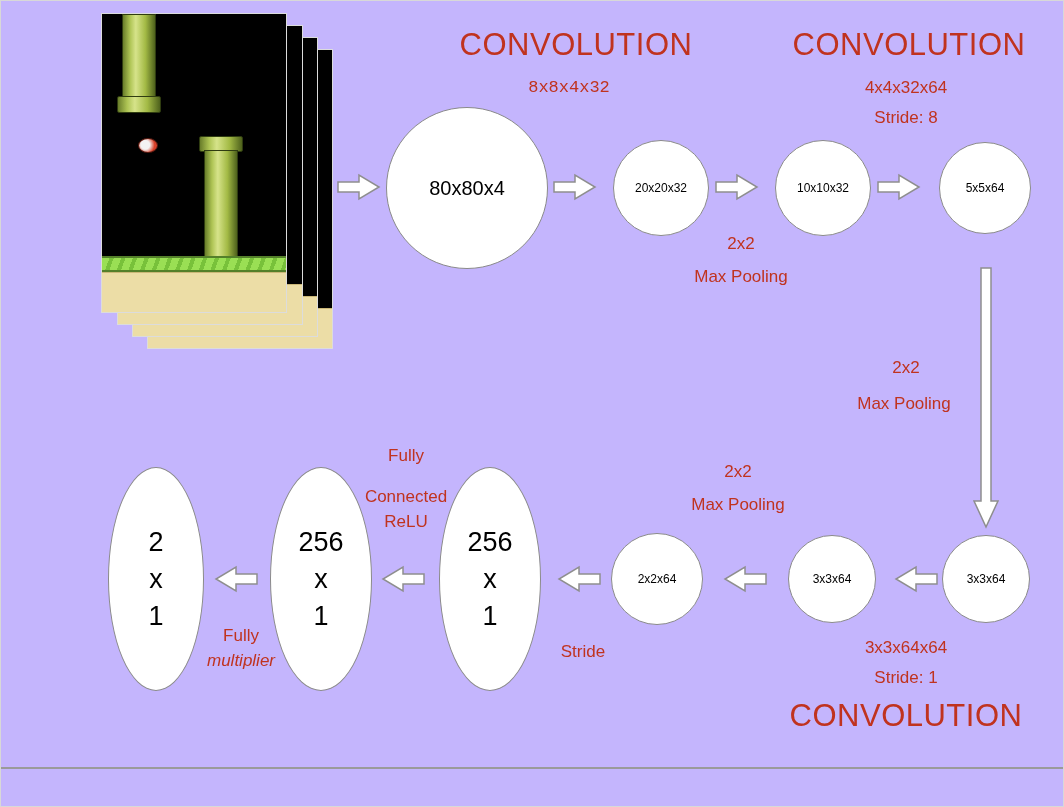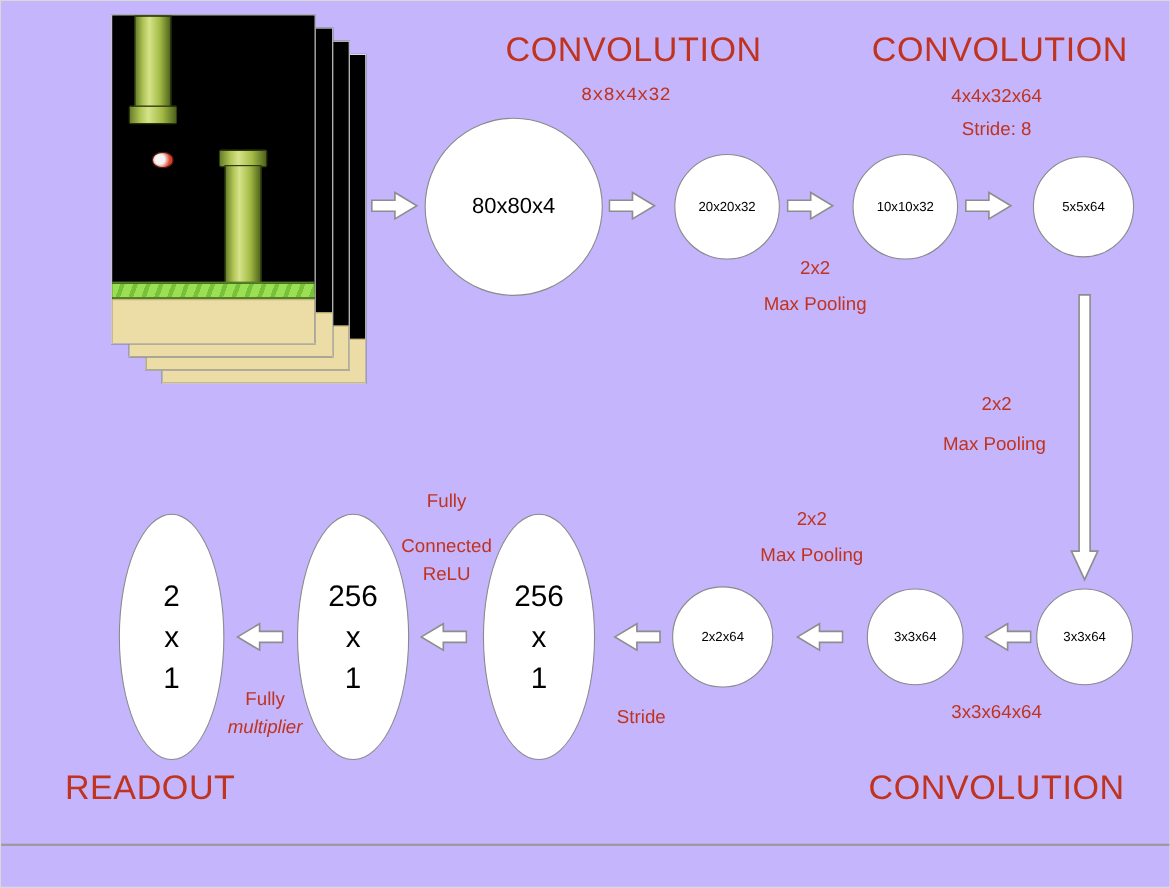--- a/index.html
+++ b/index.html
@@ -82,35 +82,35 @@
       <div class="pipe-cap" style="left:97px; top:122px; width:44px; height:16px;"></div>
       <div class="pipe" style="left:102px; top:136px; width:34px; height:108px;"></div>
       <div class="ground"></div>
       <div class="dirt"></div>
     </div>
   </div>
 
   <div class="heading" style="left:430px; top:26px; width:290px;">CONVOLUTION</div>
   <div class="heading" style="left:758px; top:26px; width:300px;">CONVOLUTION</div>
   <div class="heading" style="left:755px; top:697px; width:300px;">CONVOLUTION</div>
-  <div class="heading" style="left:58px; top:697px; width:230px; text-align:left;">READOUT</div>
 
   <div class="lbl" style="left:478px; top:74px; width:180px;font-family:Liberation Mono, monospace;">8x8x4x32</div>
   <div class="lbl" style="left:815px; top:74px; width:180px;">4x4x32x64</div>
   <div class="lbl" style="left:815px; top:104px; width:180px;">Stride: 8</div>
   <div class="lbl" style="left:690px; top:230px; width:100px;">2x2</div>
   <div class="lbl" style="left:663px; top:263px; width:154px;">Max Pooling</div>
 
   <div class="lbl" style="left:855px; top:354px; width:100px;">2x2</div>
   <div class="lbl" style="left:826px; top:390px; width:154px;">Max Pooling</div>
 
   <div class="lbl" style="left:687px; top:458px; width:100px;">2x2</div>
   <div class="lbl" style="left:660px; top:491px; width:154px;">Max Pooling</div>
   <div class="lbl" style="left:512px; top:638px; width:140px;">Stride</div>
   <div class="lbl" style="left:835px; top:634px; width:140px;">3x3x64x64</div>
+  <div class="lbl" style="left:835px; top:664px; width:140px;">Stride: 1</div>
   <div class="lbl" style="left:335px; top:442px; width:140px;">
     <span style="display:block;">Fully</span>
     <span style="display:block;margin-top:16px;">Connected</span>
     <span style="display:block;">ReLU</span>
   </div>
   <div class="lbl" style="left:175px; top:622px; width:130px;">
     <span style="display:block;">Fully</span>
     <span style="display:block;font-style:italic;">multiplier</span>
   </div>
 

